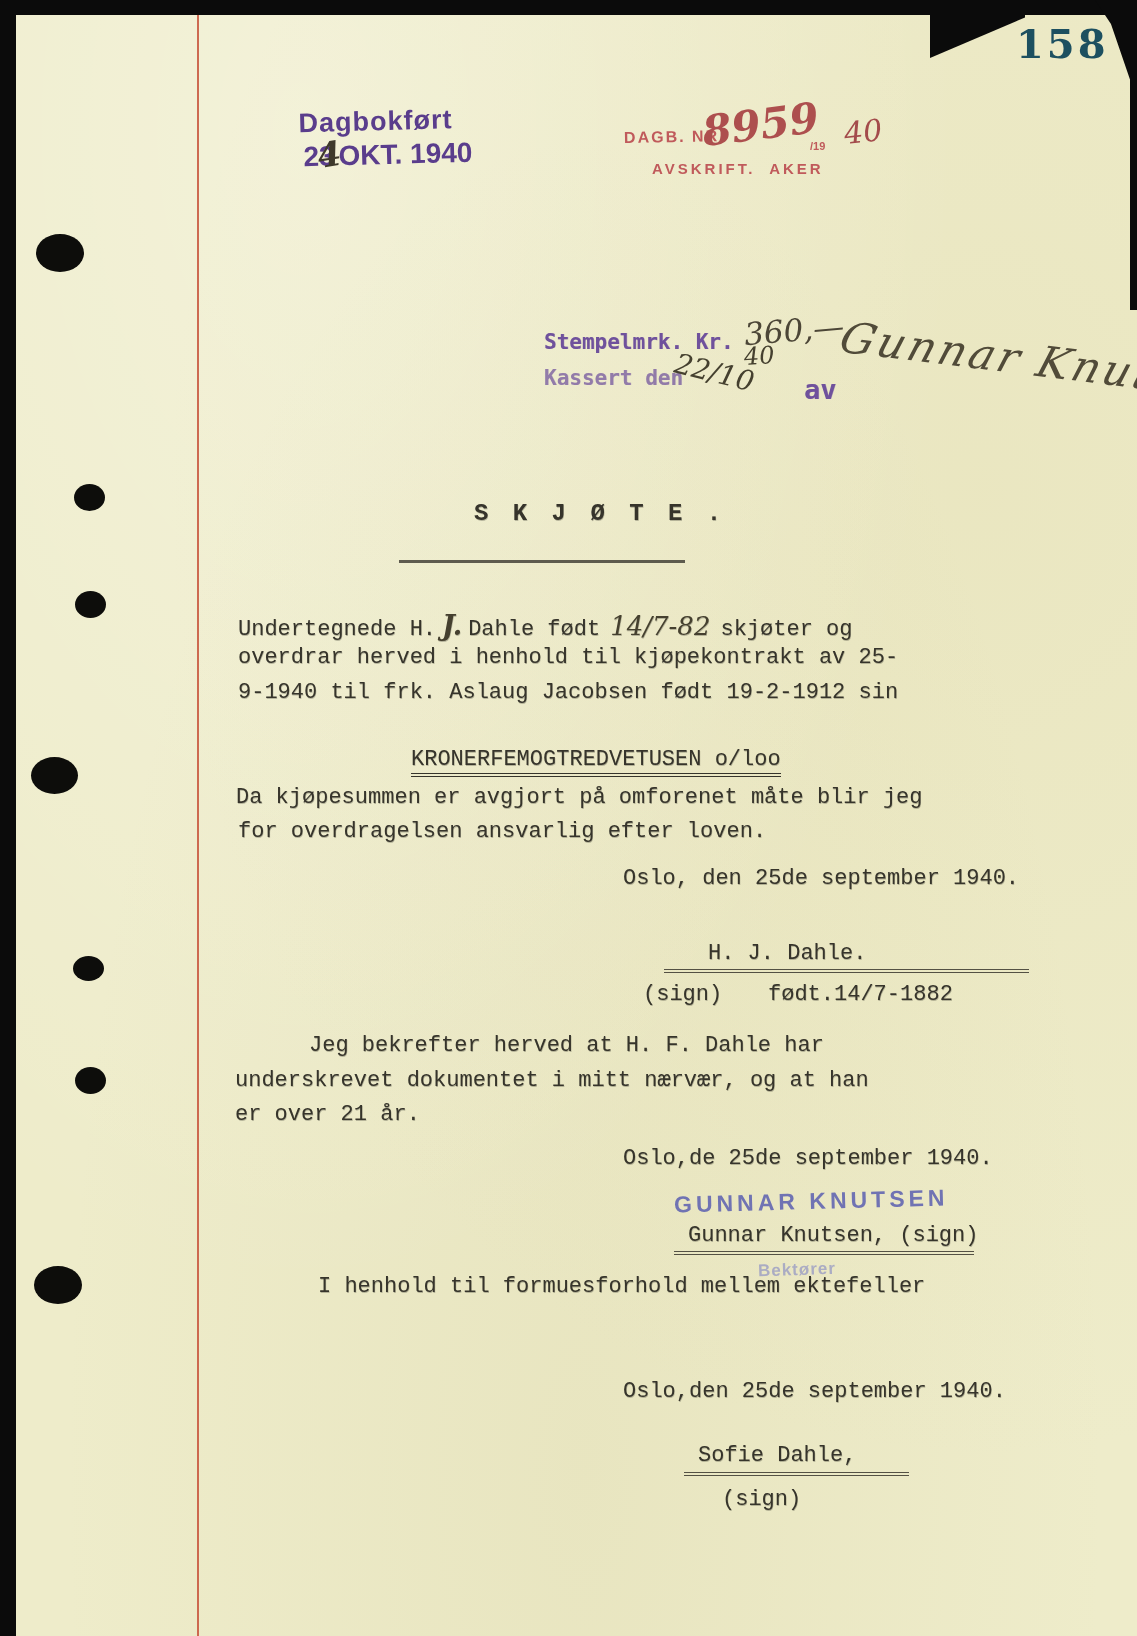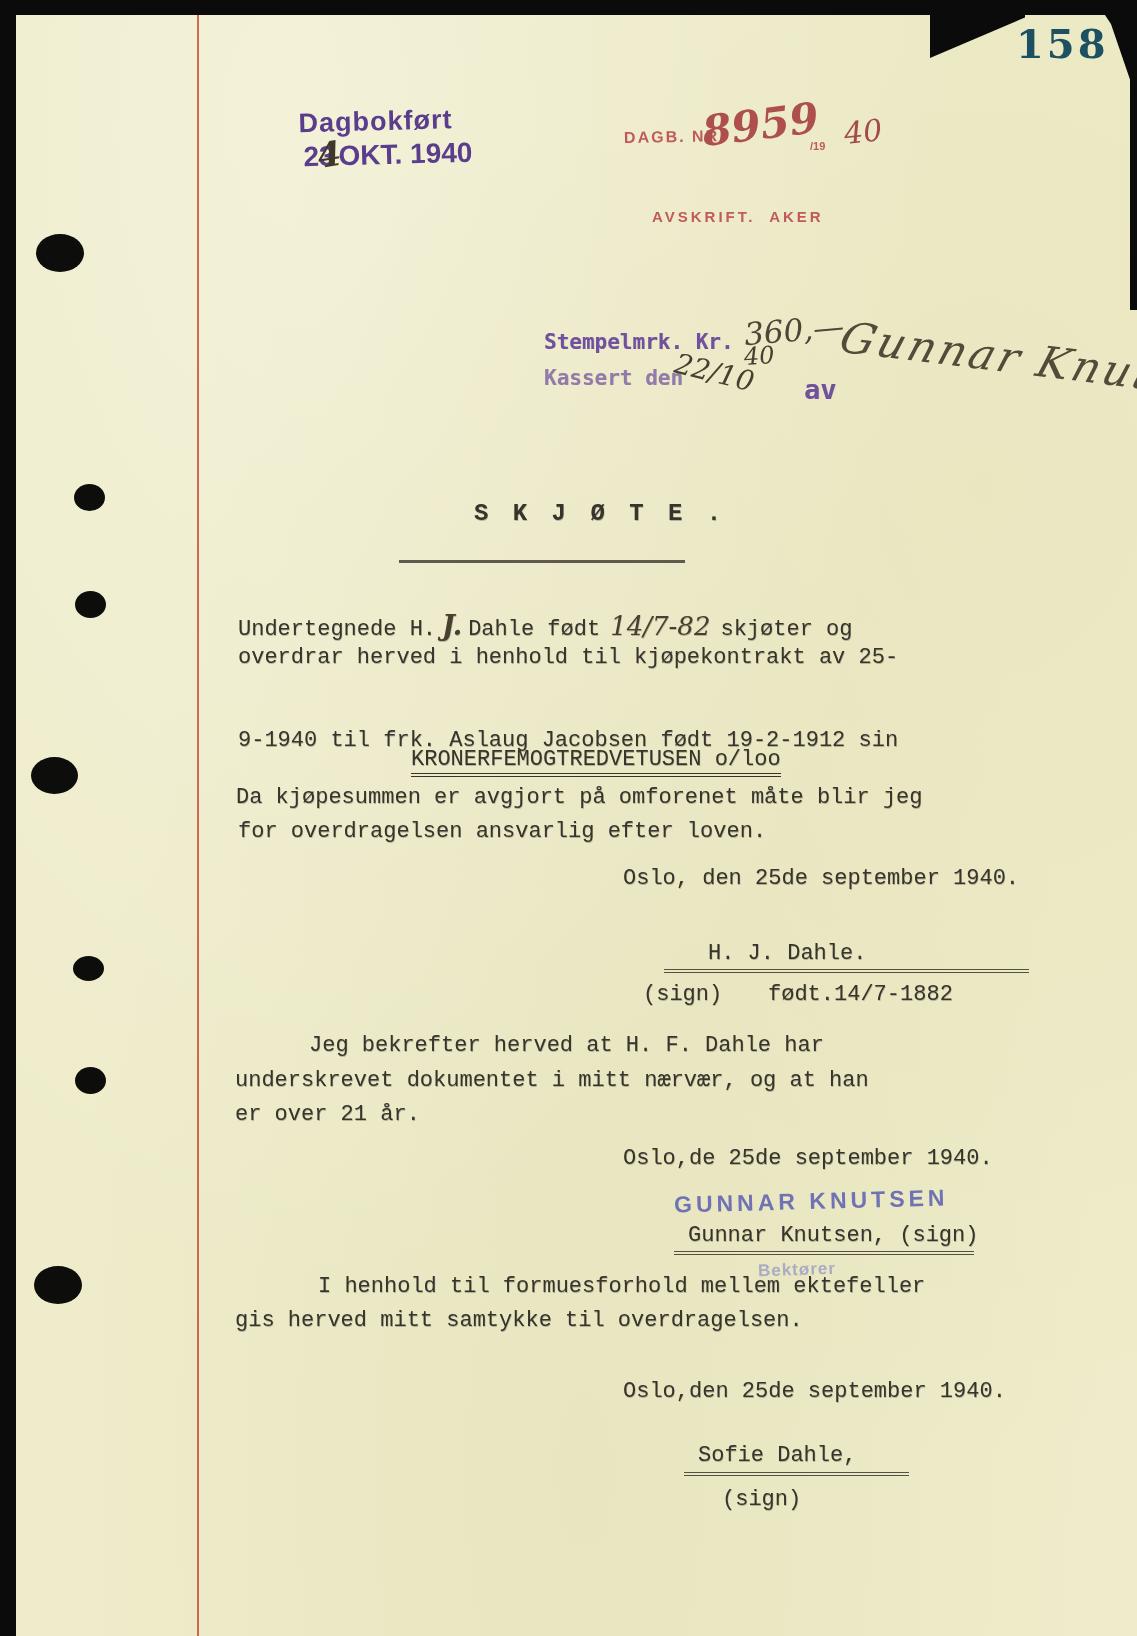--- a/index.html
+++ b/index.html
@@ -75,36 +75,36 @@
     <div style="font-size:27px;font-weight:800;letter-spacing:1px;">Dagbokført</div>
     <div style="font-size:28px;font-weight:700;margin-top:2px;margin-left:4px;">
       <span>2</span><span class="overlay-digit"><span>3</span><span class="hand-over">4</span></span><span style="margin-left:4px;">OKT. 1940</span>
     </div>
   </div>
 
   <div class="stamp-red" style="left:608px;top:128px;font-size:16px;letter-spacing:2px;transform:rotate(-1deg);">DAGB. NR.</div>
   <div class="hand hand-abs" style="left:686px;top:100px;font-size:42px;color:#ad4f4e;transform:rotate(-7deg);font-weight:bold;">8959</div>
   <div class="stamp-red" style="left:794px;top:140px;font-size:11px;">/19</div>
   <div class="hand hand-abs" style="left:828px;top:114px;font-size:30px;color:#a34b4b;transform:rotate(-6deg);">40</div>
-  <div class="stamp-red" style="left:636px;top:160px;font-size:15px;letter-spacing:3px;margin-top:48px;">AVSKRIFT.  AKER</div>
+  <div class="stamp-red" style="left:636px;top:160px;font-size:15px;letter-spacing:3px;">AVSKRIFT.  AKER</div>
 
   <div class="stamp-purple" style="left:528px;top:330px;font-size:21px;">Stempelmrk. Kr.</div>
   <div class="hand hand-abs" style="left:728px;top:312px;font-size:31px;transform:rotate(-5deg);color:#4c4637;">360,—</div>
   <div class="stamp-purple" style="left:528px;top:366px;font-size:21px;opacity:.72;">Kassert den</div>
   <div class="hand hand-abs" style="left:658px;top:356px;font-size:28px;transform:rotate(14deg);">22/10</div>
   <div class="hand hand-abs" style="left:728px;top:342px;font-size:24px;transform:rotate(-4deg);">40</div>
   <div class="stamp-purple" style="left:788px;top:374px;font-size:27px;">av</div>
   <div class="hand hand-abs" style="left:824px;top:336px;font-size:43px;letter-spacing:3px;color:#514b39;transform:rotate(7deg) skewX(-10deg);">Gunnar Knutsen</div>
 
   <div class="typed" style="left:458px;top:500px;font-size:24px;font-weight:bold;letter-spacing:5px;">S K J Ø T E .</div>
   <div class="title-bar" style="left:383px;top:560px;width:286px;"></div>
 
   <div class="typed" style="left:222px;top:610px;"><span>Undertegnede H.</span><span class="hand" style="font-size:27px;font-weight:bold;margin:0 6px;">J.</span><span>Dahle født</span><span class="hand" style="font-size:26px;margin:0 10px;">14/7-82</span><span>skjøter og</span></div>
   <div class="typed" style="left:222px;top:645px;">overdrar herved i henhold til kjøpekontrakt av 25-</div>
-  <div class="typed" style="left:222px;top:680px;margin-top:48px;">9-1940 til frk. Aslaug Jacobsen født 19-2-1912 sin</div>
+  <div class="typed" style="left:222px;top:680px;">9-1940 til frk. Aslaug Jacobsen født 19-2-1912 sin</div>
   <div class="typed" style="left:395px;top:747px;border-bottom:4px double #36342b;padding-bottom:1px;">KRONERFEMOGTREDVETUSEN o/loo</div>
   <div class="typed" style="left:220px;top:785px;">Da kjøpesummen er avgjort på omforenet måte blir jeg</div>
   <div class="typed" style="left:222px;top:819px;">for overdragelsen ansvarlig efter loven.</div>
 
   <div class="typed" style="left:607px;top:866px;">Oslo, den 25de september 1940.</div>
   <div class="typed" style="left:692px;top:941px;">H. J. Dahle.</div>
   <div class="underline-bar" style="left:648px;top:969px;width:365px;"></div>
   <div class="typed" style="left:627px;top:982px;">(sign)</div>
   <div class="typed" style="left:752px;top:982px;">født.14/7-1882</div>
 
@@ -112,21 +112,20 @@
   <div class="typed" style="left:219px;top:1068px;">underskrevet dokumentet i mitt nærvær, og at han</div>
   <div class="typed" style="left:219px;top:1102px;">er over 21 år.</div>
 
   <div class="typed" style="left:607px;top:1146px;">Oslo,de 25de september 1940.</div>
   <div style="position:absolute;left:658px;top:1188px;font-family:'Liberation Sans',sans-serif;font-weight:bold;font-size:23px;letter-spacing:4px;color:#666ab2;transform:rotate(-1.5deg);opacity:.92;white-space:pre;">GUNNAR KNUTSEN</div>
   <div class="typed" style="left:672px;top:1223px;">Gunnar Knutsen, (sign)</div>
   <div class="underline-bar" style="left:658px;top:1251px;width:300px;"></div>
 
   <div class="typed" style="left:302px;top:1274px;">I henhold til formuesforhold mellem ektefeller</div>
   <div style="position:absolute;left:742px;top:1260px;font-family:'Liberation Sans',sans-serif;font-weight:bold;font-size:17px;letter-spacing:1px;color:#787cc4;opacity:.55;transform:rotate(-2deg);white-space:pre;">Bektører</div>
-  <div class="typed" style="left:219px;top:1308px;">gis herved mitt samtykke til overdragelsen.</div>
 
   <div class="typed" style="left:607px;top:1379px;">Oslo,den 25de september 1940.</div>
   <div class="typed" style="left:682px;top:1443px;">Sofie Dahle,</div>
   <div class="underline-bar" style="left:668px;top:1472px;width:225px;"></div>
   <div class="typed" style="left:706px;top:1487px;">(sign)</div>
 
 </div>
 
 <div class="edge edge-left"></div>
 <div class="edge edge-top"></div>

